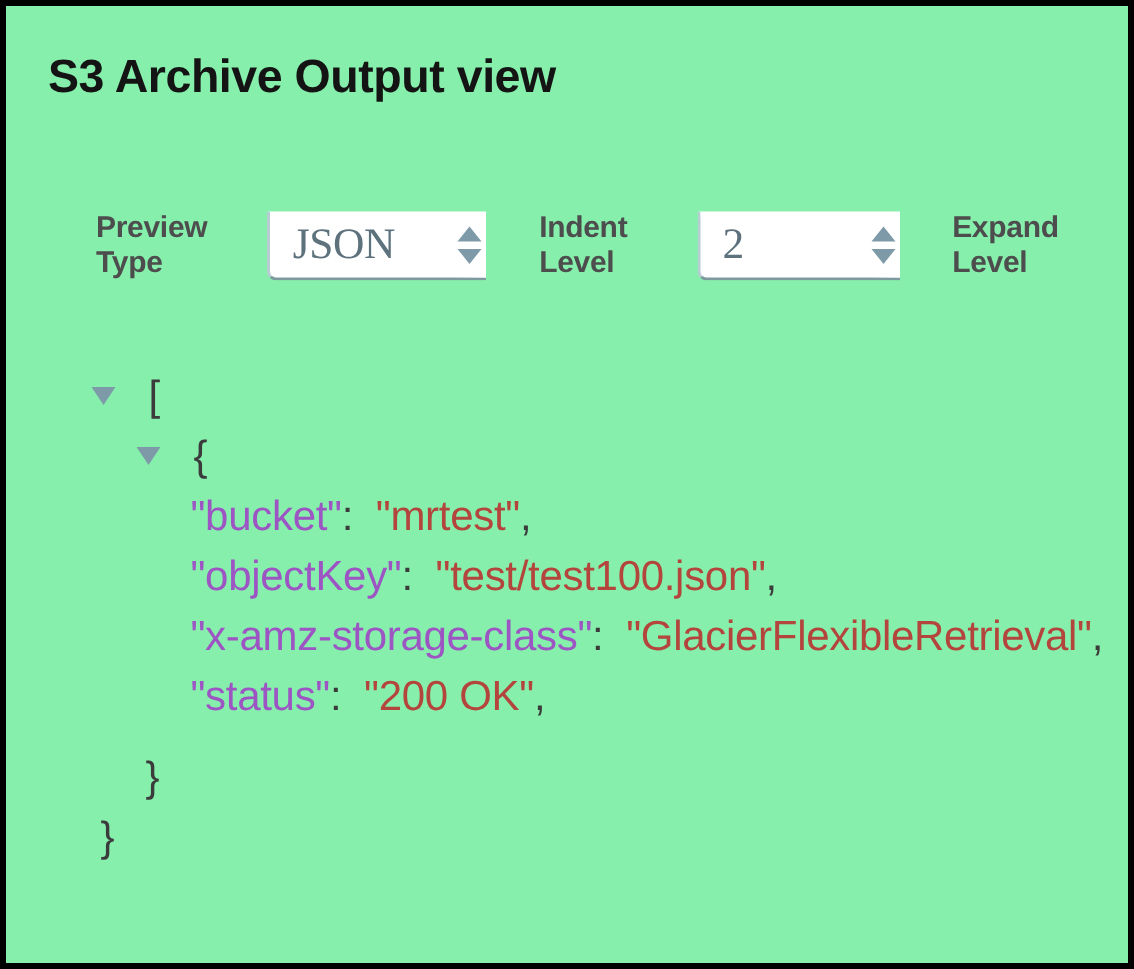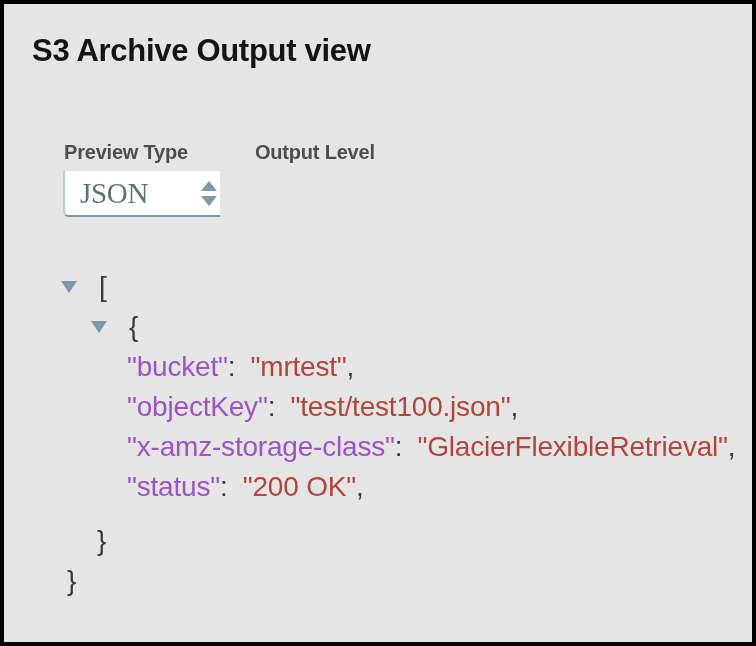--- a/index.html
+++ b/index.html
@@ -4,30 +4,30 @@
 <style>
   :root{
     --key:#9d55c4; --value:#b3453d; --punct:#3b3b3b; --tri:#7e99a8;
     --select-text:#5d727d; --label-text:#4d4d4d;
     --underline:#7e9aa1; --leftline:#b7ccd3; --frame:#000000;
   }
   *{box-sizing:border-box; margin:0; padding:0;}
   html,body{background:#ffffff;}
   body{font-family:"Liberation Sans", sans-serif;}
   .frame{
-    width:756px; height:646px; background:#e5e5e5;
+    width:756px; height:646px; background:#86efac;
     border:4px solid var(--frame); overflow:hidden; position:relative;
   }
   .page-title{
     margin:29px 0 0 28px; font-size:31px; font-weight:700;
     color:#141414; letter-spacing:-0.3px;
   }
   
   .controls{ display:flex; gap:34px; margin:72px 0 0 59px; }
-  .control{ display:flex; flex-direction:column; }
+  .control{ display:flex; flex-direction:row; }
   .control-label{
     font-size:20px; font-weight:700; color:var(--label-text);
     margin:0 0 7px 1px; letter-spacing:-0.2px;
   }
   .selectbox{
     height:46px; display:flex; align-items:center; justify-content:space-between;
     padding:0 3px 0 15px; cursor:pointer; background:#fff;
     border-left:2px solid var(--leftline);
     border-bottom:2px solid var(--underline);
     border-bottom-left-radius:6px;
@@ -72,21 +72,31 @@
       <div class="control-label">Preview Type</div>
       <div class="selectbox">
         <span class="select-value">JSON</span>
         <span class="spin">
           <span class="up"></span>
           <span class="down"></span>
         </span>
       </div>
     </div>
     <div class="control">
-      <div class="control-label">Output Level</div>
+      <div class="control-label">Indent Level</div>
+      <div class="selectbox">
+        <span class="select-value">2</span>
+        <span class="spin">
+          <span class="up"></span>
+          <span class="down"></span>
+        </span>
+      </div>
+    </div>
+    <div class="control">
+      <div class="control-label">Expand Level</div>
     </div>
   </div>
 
   <div class="tree" id="tree">
       <div class="row" style="padding-left: 57px;"><span class="tri"></span><span class="tk-punct">[</span></div>
       <div class="row" style="padding-left: 87px;"><span class="tri"></span><span class="tk-punct">{</span></div>
       <div class="row" style="padding-left: 123px;"><span class="tk-key">"bucket"</span><span class="tk-punct">:  </span><span class="tk-value">"mrtest"</span><span class="tk-punct">,</span></div>
       <div class="row" style="padding-left: 123px;"><span class="tk-key">"objectKey"</span><span class="tk-punct">:  </span><span class="tk-value">"test/test100.json"</span><span class="tk-punct">,</span></div>
       <div class="row" style="padding-left: 123px;"><span class="tk-key">"x-amz-storage-class"</span><span class="tk-punct">:  </span><span class="tk-value">"GlacierFlexibleRetrieval"</span><span class="tk-punct">,</span></div>
       <div class="row" style="padding-left: 123px;"><span class="tk-key">"status"</span><span class="tk-punct">:  </span><span class="tk-value">"200 OK"</span><span class="tk-punct">,</span></div>

